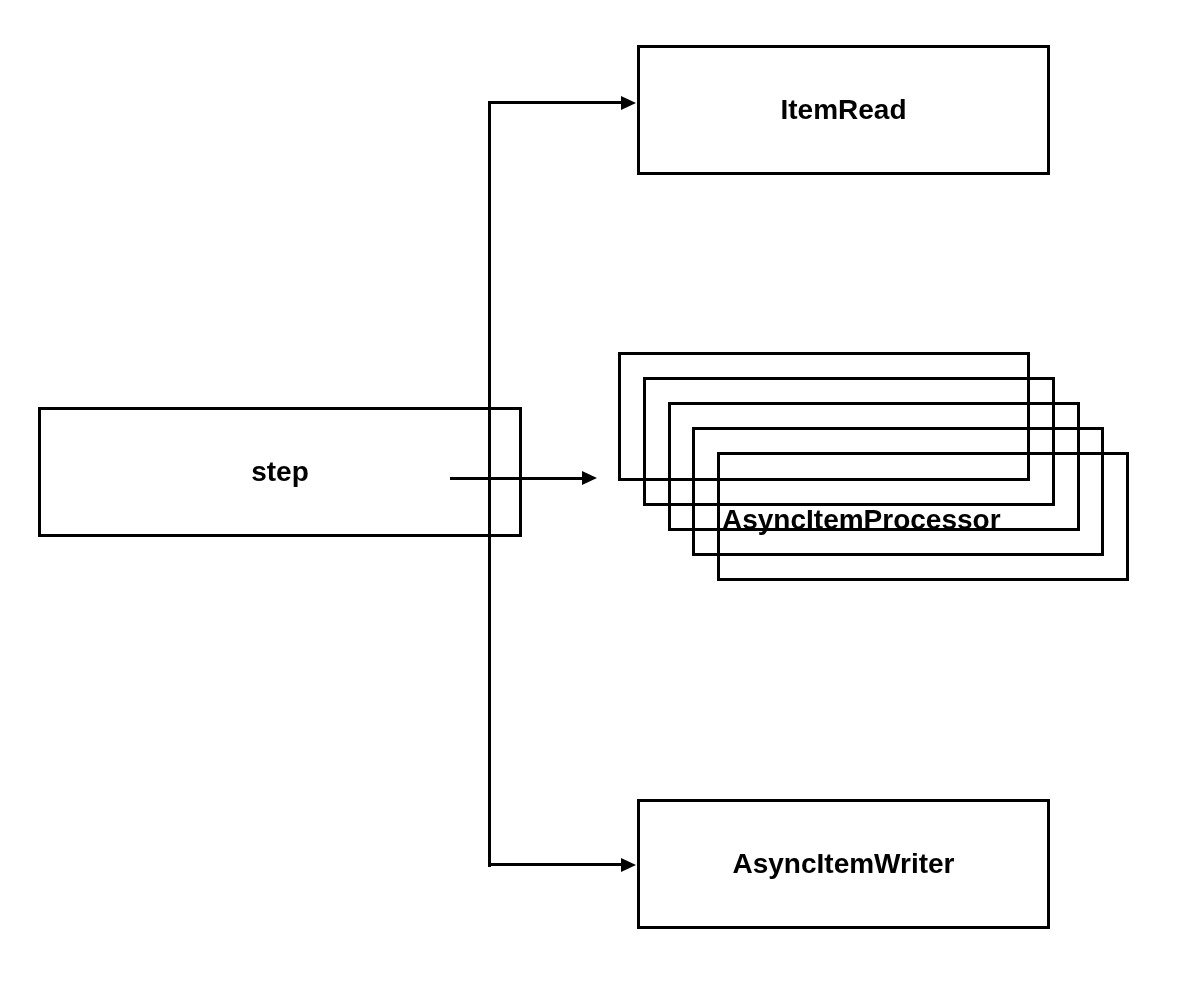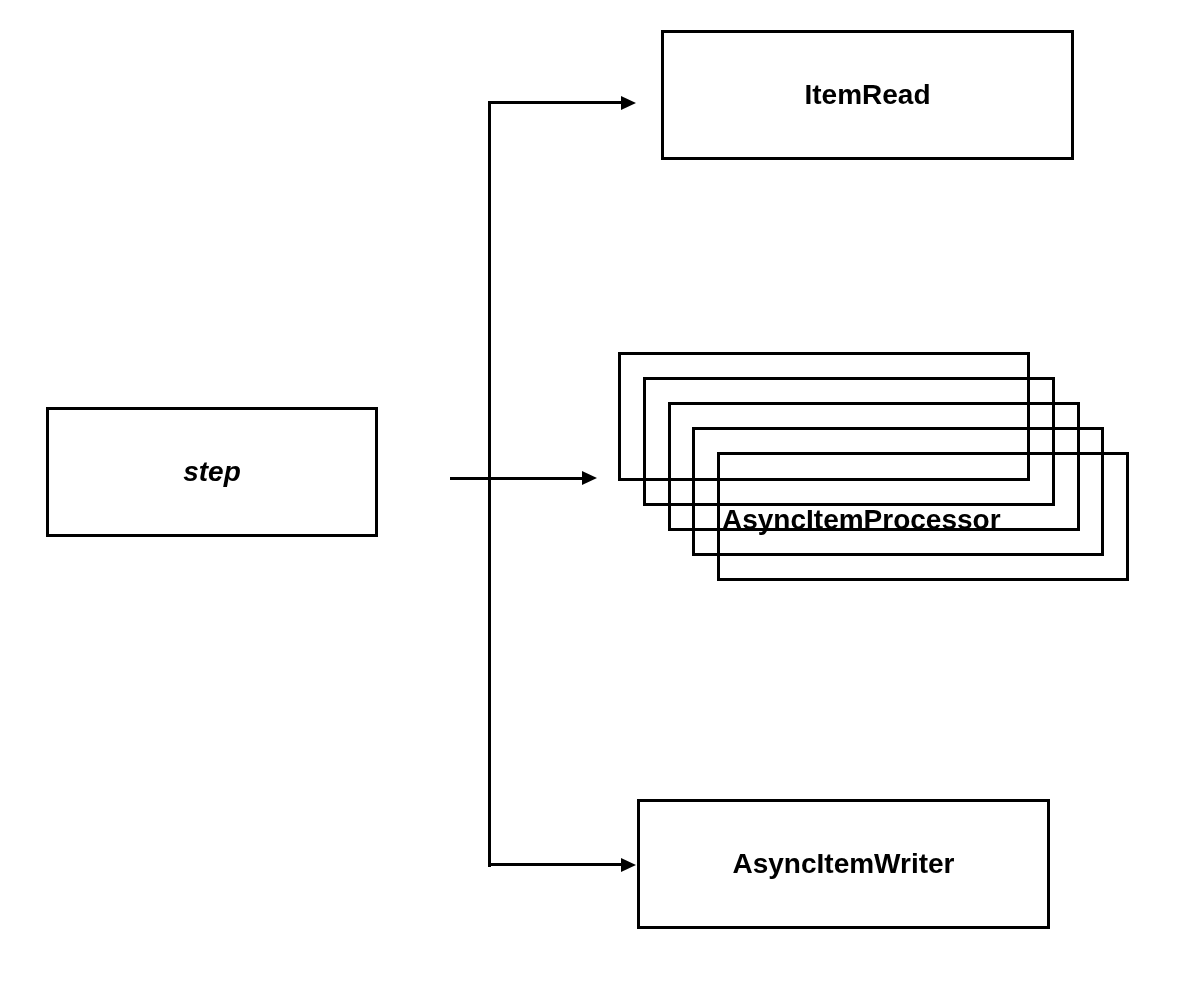--- a/index.html
+++ b/index.html
@@ -74,25 +74,25 @@
 
   <div class="line h" style="left:450px; top:477px; width:132px;"></div>
   <div class="line v" style="left:488px; top:101px; height:766px;"></div>
   <div class="line h" style="left:488px; top:101px; width:133px;"></div>
   <div class="line h" style="left:488px; top:863px; width:133px;"></div>
 
   <div class="arrowhead" style="left:621px; top:96px;"></div>
   <div class="arrowhead" style="left:582px; top:471px;"></div>
   <div class="arrowhead" style="left:621px; top:858px;"></div>
 
-  <div class="node" style="left:46px; top:407px; width:332px; height:130px;font-style:italic;">
+  <div class="node" style="left:38px; top:407px; width:484px; height:130px;">
     <span class="node-label">step</span>
   </div>
 
-  <div class="node" style="left:637px; top:30px; width:413px; height:130px;margin-left:24px;">
+  <div class="node" style="left:637px; top:45px; width:413px; height:130px;">
     <span class="node-label">ItemRead</span>
   </div>
 
   <div class="stack-layer">
       <div class="stack-box" style="left: 618px; top: 352px;"></div>
       <div class="stack-box" style="left: 643px; top: 377px;"></div>
       <div class="stack-box" style="left: 668px; top: 402px;"></div>
       <div class="stack-box" style="left: 692px; top: 427px;"></div>
       <div class="stack-box" style="left: 717px; top: 452px;"></div>
     </div>

